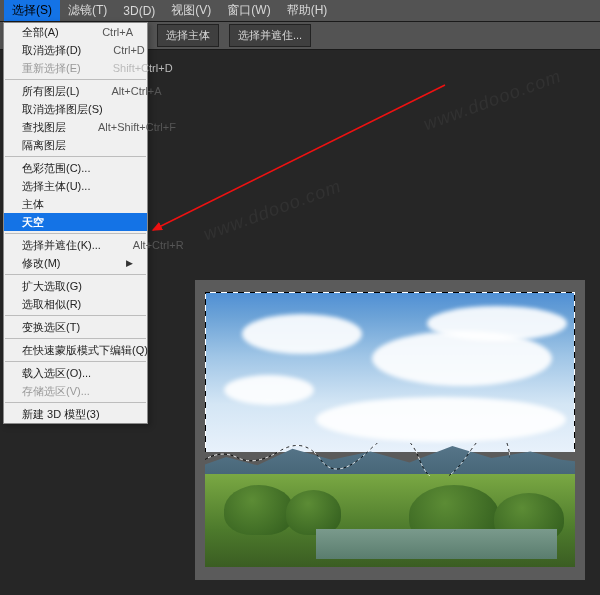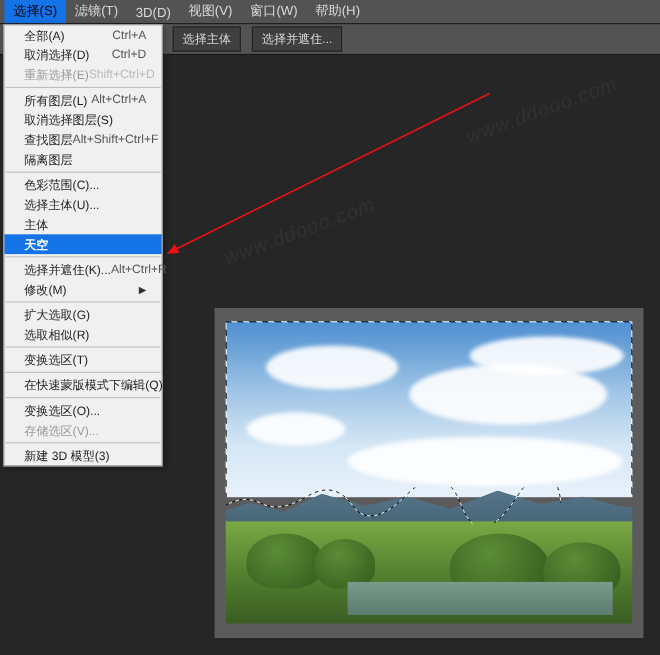--- a/index.html
+++ b/index.html
@@ -8,21 +8,21 @@
   .menubar { background: #535353; height: 22px; display: flex; align-items: center; padding: 0 4px; color: #d8d8d8; font-size: 12px; border-bottom: 1px solid #1a1a1a; }
   .menu-item { padding: 2px 8px; cursor: default; }
   .menu-item.active { background: #1473e6; color: #000000; }
   
   .optionbar { background: #535353; height: 28px; display: flex; align-items: center; color: #d8d8d8; font-size: 11px; padding-left: 96px; gap: 10px; border-bottom: 1px solid #1a1a1a; }
   .opt-btn { background: #3f3f3f; border: 1px solid #222; padding: 3px 8px; color: #d8d8d8; font-size: 11px; }
   
   .work { position: absolute; left: 0; top: 50px; right: 0; bottom: 0; background: #262626; }
   
   .dropdown { position: absolute; left: 3px; top: 22px; width: 145px; background: #f0f0f0; border: 1px solid #8a8a8a; box-shadow: 2px 2px 6px rgba(0,0,0,.3); font-size: 11px; color: #222; z-index: 10; }
-  .dd-row { display: flex; justify-content: space-between; align-items: center; padding: 2px 14px 2px 18px; height: 18px; white-space: nowrap; }
+  .dd-row { display: flex; justify-content: space-between; align-items: center; padding: 2px 14px 2px 18px; height: 18px; white-space: nowrap; gap: 32px; }
   .dd-row.disabled { color: #999; }
   .dd-row.highlight { background: #1473e6; color: #fff; font-weight: bold; }
   .dd-sep { height: 1px; background: #bdbdbd; margin: 2px 1px; }
   .dd-sc { color: #555; font-size: 11px; }
   .dd-row.disabled .dd-sc { color: #bbb; }
   .dd-arrow { font-size: 9px; color: #333; }
   
   .canvas-panel { position: absolute; left: 195px; top: 230px; width: 390px; height: 300px; background: #5b5b5b; }
   .canvas { position: absolute; left: 10px; top: 12px; width: 370px; height: 275px; overflow: hidden; }
   
@@ -143,21 +143,21 @@
     <div class="dd-sep"></div>
     <div class="dd-row">
       <span>变换选区(T)</span>
     </div>
     <div class="dd-sep"></div>
     <div class="dd-row">
       <span>在快速蒙版模式下编辑(Q)</span>
     </div>
     <div class="dd-sep"></div>
     <div class="dd-row">
-      <span>变换选区(O)...</span>
+      <span>载入选区(O)...</span>
     </div>
     <div class="dd-row disabled">
       <span>存储选区(V)...</span>
     </div>
     <div class="dd-sep"></div>
     <div class="dd-row">
       <span>新建 3D 模型(3)</span>
     </div>
   </div>
 

